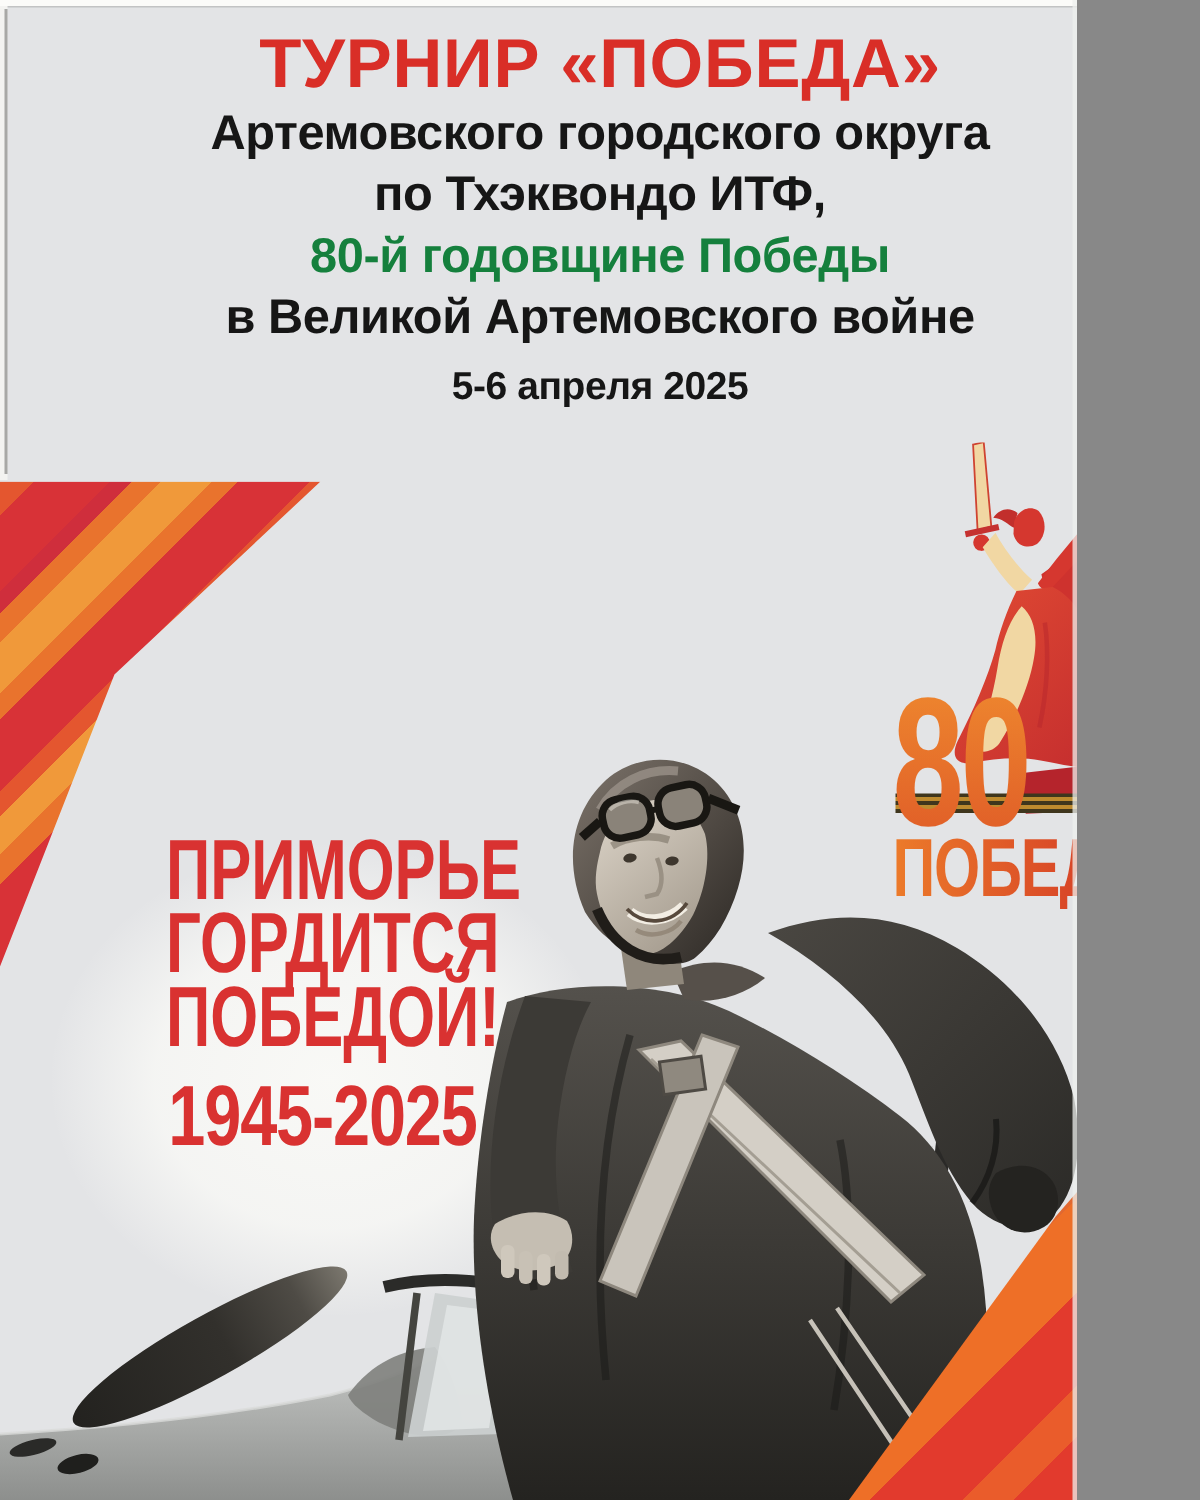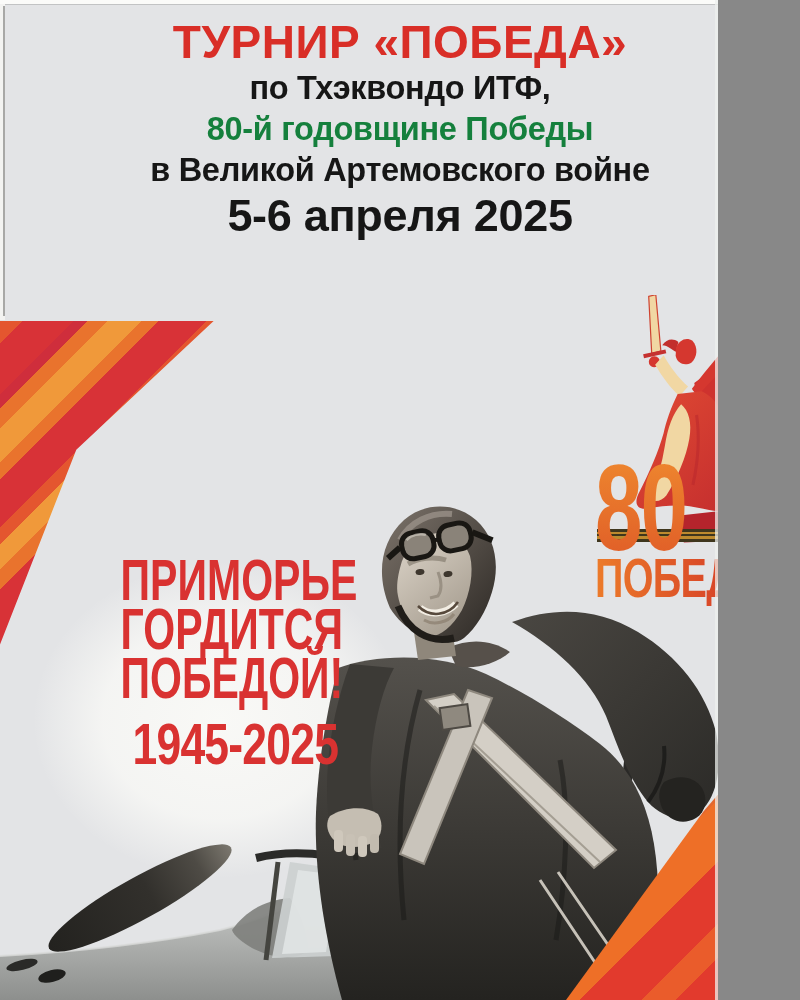--- a/index.html
+++ b/index.html
@@ -32,21 +32,21 @@
     background:linear-gradient(135deg,
       #b33a28 0 180px,#e2682f 180px 196px,#ee6f27 196px 240px,#e23a2d 240px 284px,
       #ea5c2b 284px 308px,#e23a2d 308px 344px,#ee6f27 344px 364px,#e23a2d 364px 400px);
   }
 
   
   .header{position:absolute;left:0;top:16px;width:800px;text-align:center;z-index:4;}
   .header .title{font-size:46px;line-height:52px;font-weight:bold;color:#d92e27;letter-spacing:.5px;}
   .header .hline{font-size:32.5px;line-height:41px;font-weight:bold;color:#161616;letter-spacing:-.3px;}
   .header .hline.red{color:#15803d;}
-  .header .hline.date{font-size:45px;line-height:46px;padding-top:2px;}
+  .header .hline.date{font-size:26px;line-height:46px;padding-top:2px;}
 
   
   .logo80{position:absolute;left:595px;top:295px;width:205px;height:312px;z-index:3;}
   .logo80 .statue{position:absolute;left:0;top:0;width:200px;height:250px;}
   .logo80 .george-ribbon{
     position:absolute;left:2px;top:234px;width:172px;height:13px;
     background:linear-gradient(180deg,
       #3f361d 0 2.5px,#bd8a2e 2.5px 5px,#3f361d 5px 7.5px,#bd8a2e 7.5px 10.5px,#3f361d 10.5px 13px);
   }
   .logo80 .num{
@@ -62,37 +62,38 @@
     .logo80 .word{background:linear-gradient(90deg,#ec7b2a,#cf2d26);-webkit-background-clip:text;color:transparent;}
   }
 
   
   .white-glow{
     position:absolute;left:-40px;top:500px;width:520px;height:440px;z-index:1;
     background:radial-gradient(closest-side,rgba(250,250,247,.95),rgba(250,250,247,.75) 45%,rgba(250,250,247,0) 72%);
   }
 
   
-  .slogan{position:absolute;left:80px;top:556px;width:290px;text-align:right;z-index:5;color:#d93231;}
+  .slogan{position:absolute;left:70px;top:556px;width:290px;text-align:center;z-index:5;color:#d93231;}
   .slogan .sline{font-size:57px;line-height:49px;font-weight:bold;transform:scaleX(.72);}
   .slogan .years{margin-top:16px;font-size:57px;line-height:50px;font-weight:bold;letter-spacing:-1px;transform:scaleX(.78);}
 
   
   .photo{position:absolute;left:0;top:460px;width:800px;height:540px;z-index:2;}
 </style>
 </head>
 <body>
 
 <div class="poster">
 
   <div class="ribbon-tl"></div>
   <div class="ribbon-br"></div>
 
   <div class="header">
     <div class="title">ТУРНИР «ПОБЕДА»</div>
+    <div class="hline">Артемовского городского округа</div>
     <div class="hline">по Тхэквондо ИТФ,</div>
     <div class="hline red">80-й годовщине Победы</div>
     <div class="hline">в Великой Артемовского войне</div>
     <div class="hline date">5-6 апреля 2025</div>
   </div>
 
   <div class="logo80">
     <svg class="statue" viewBox="0 0 200 250">
       <defs>
         <linearGradient id="stRed" x1="0" y1="0" x2="1" y2="1">

